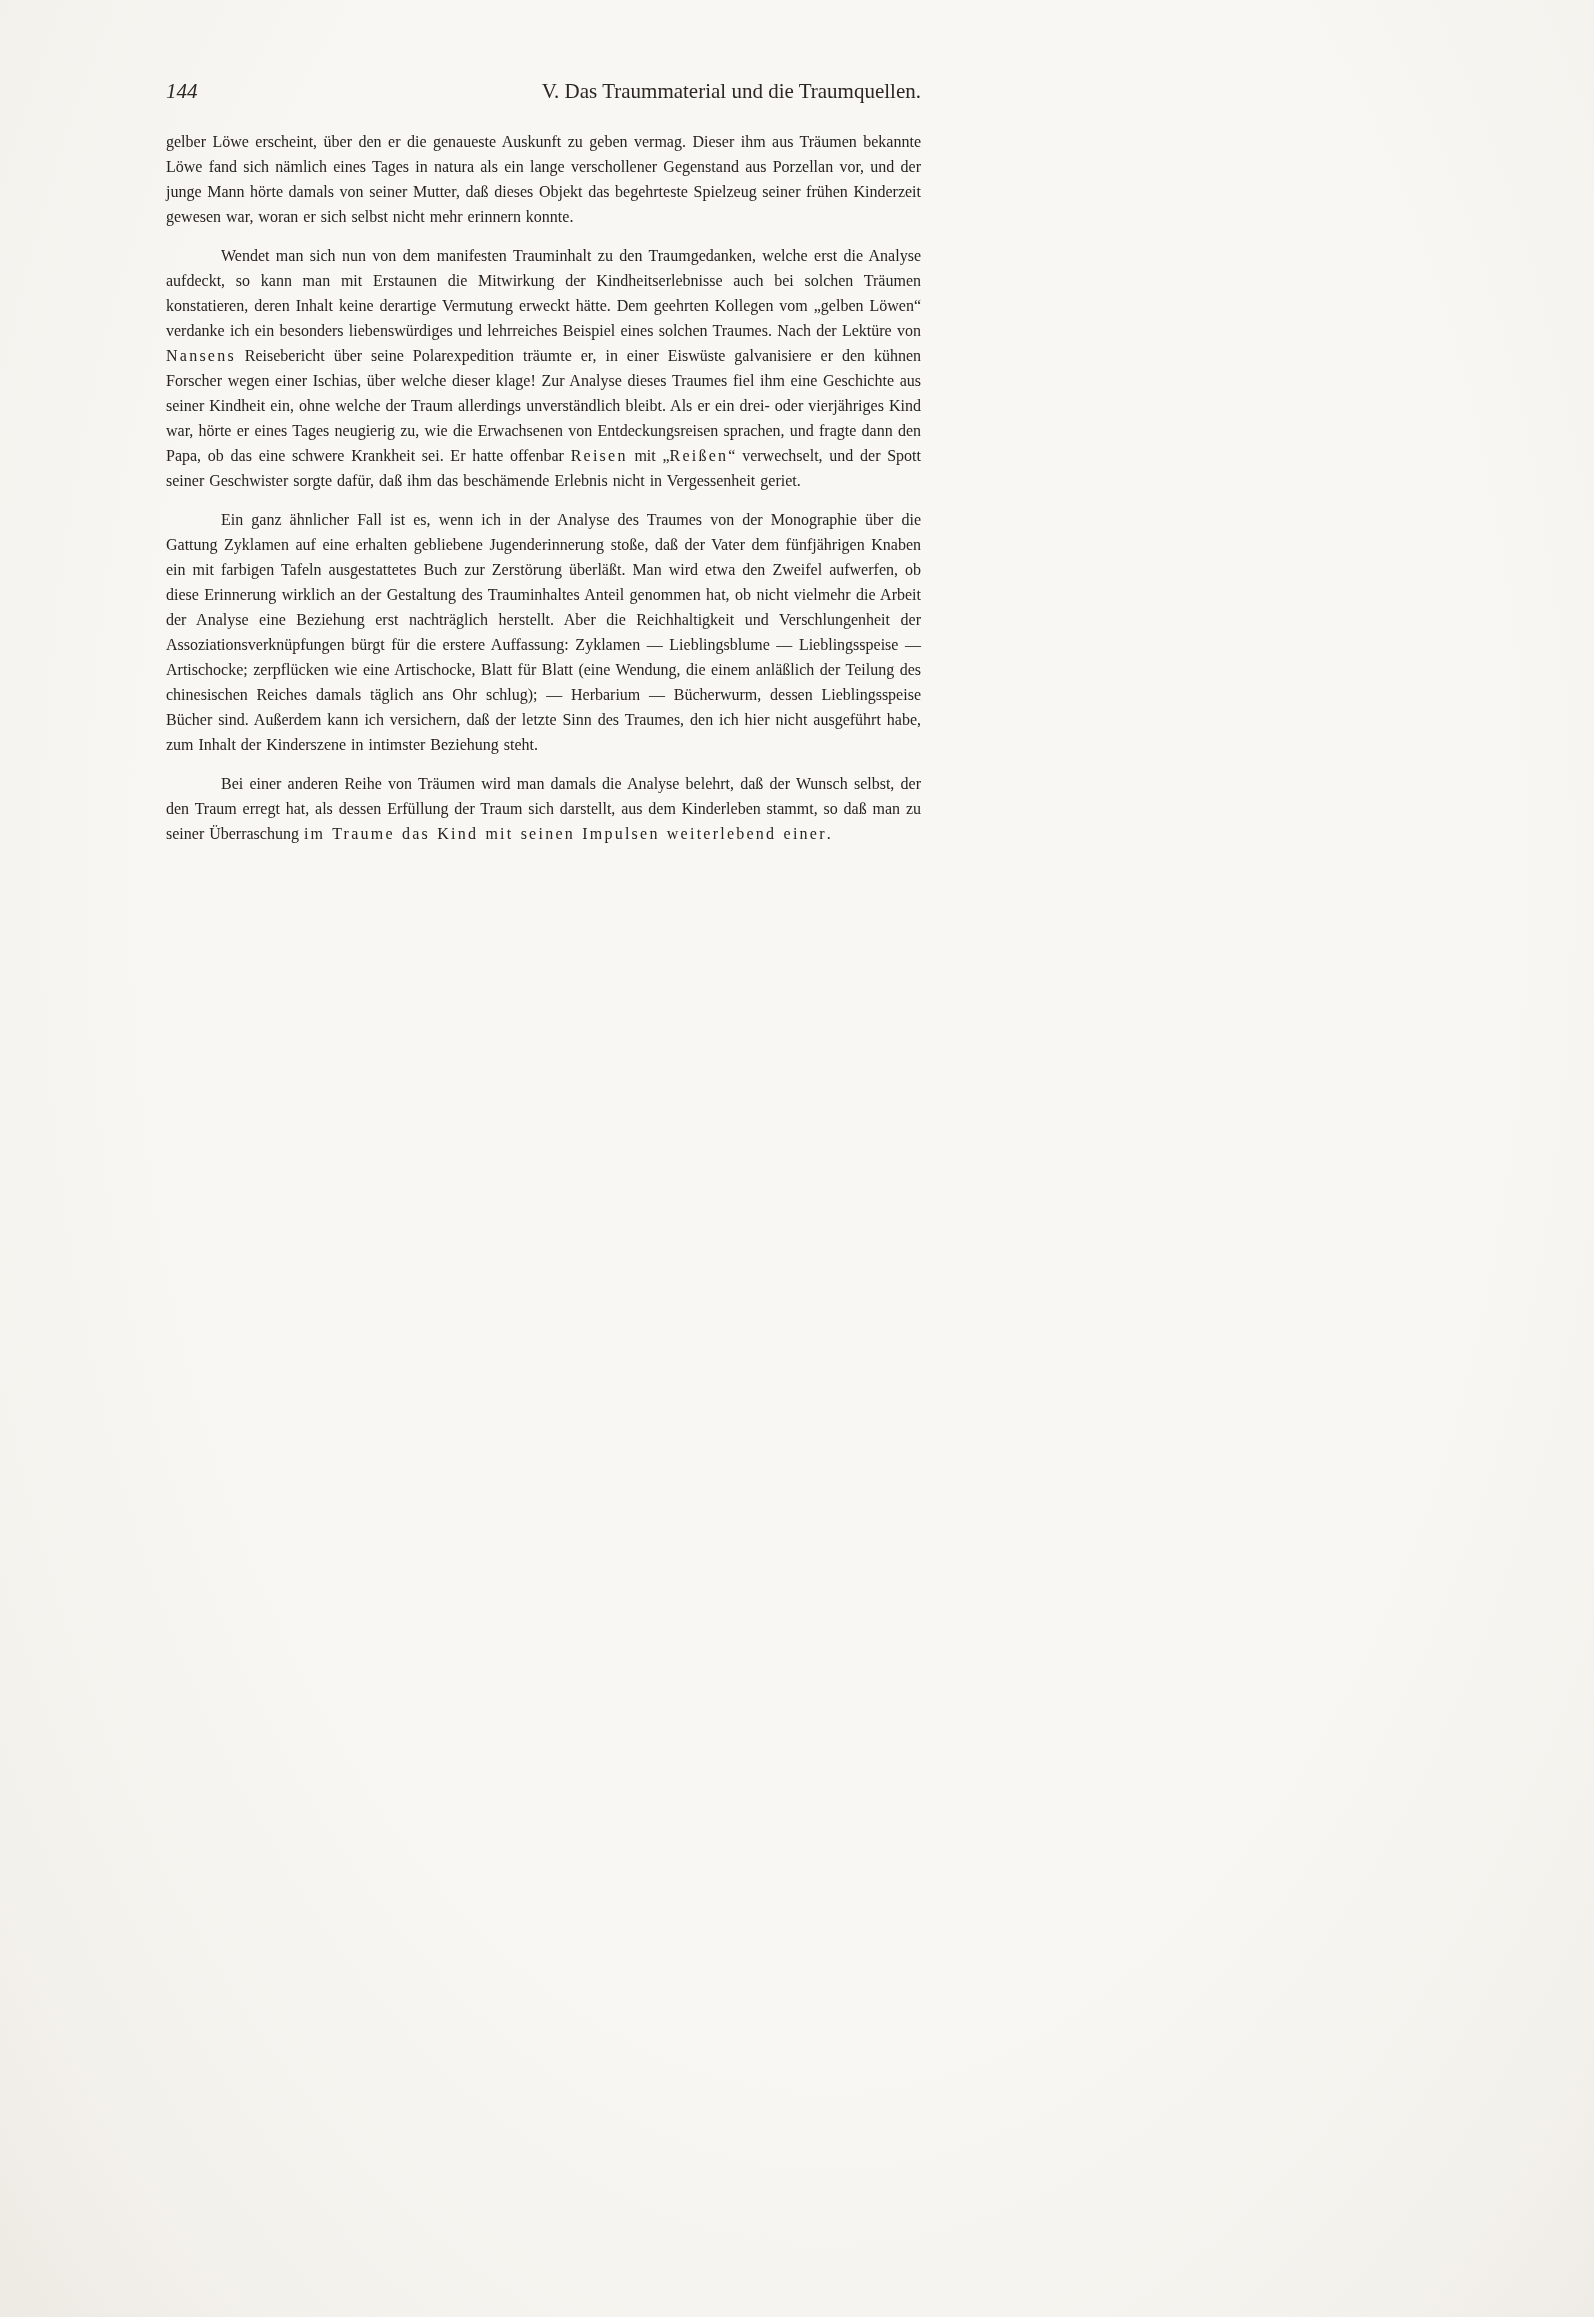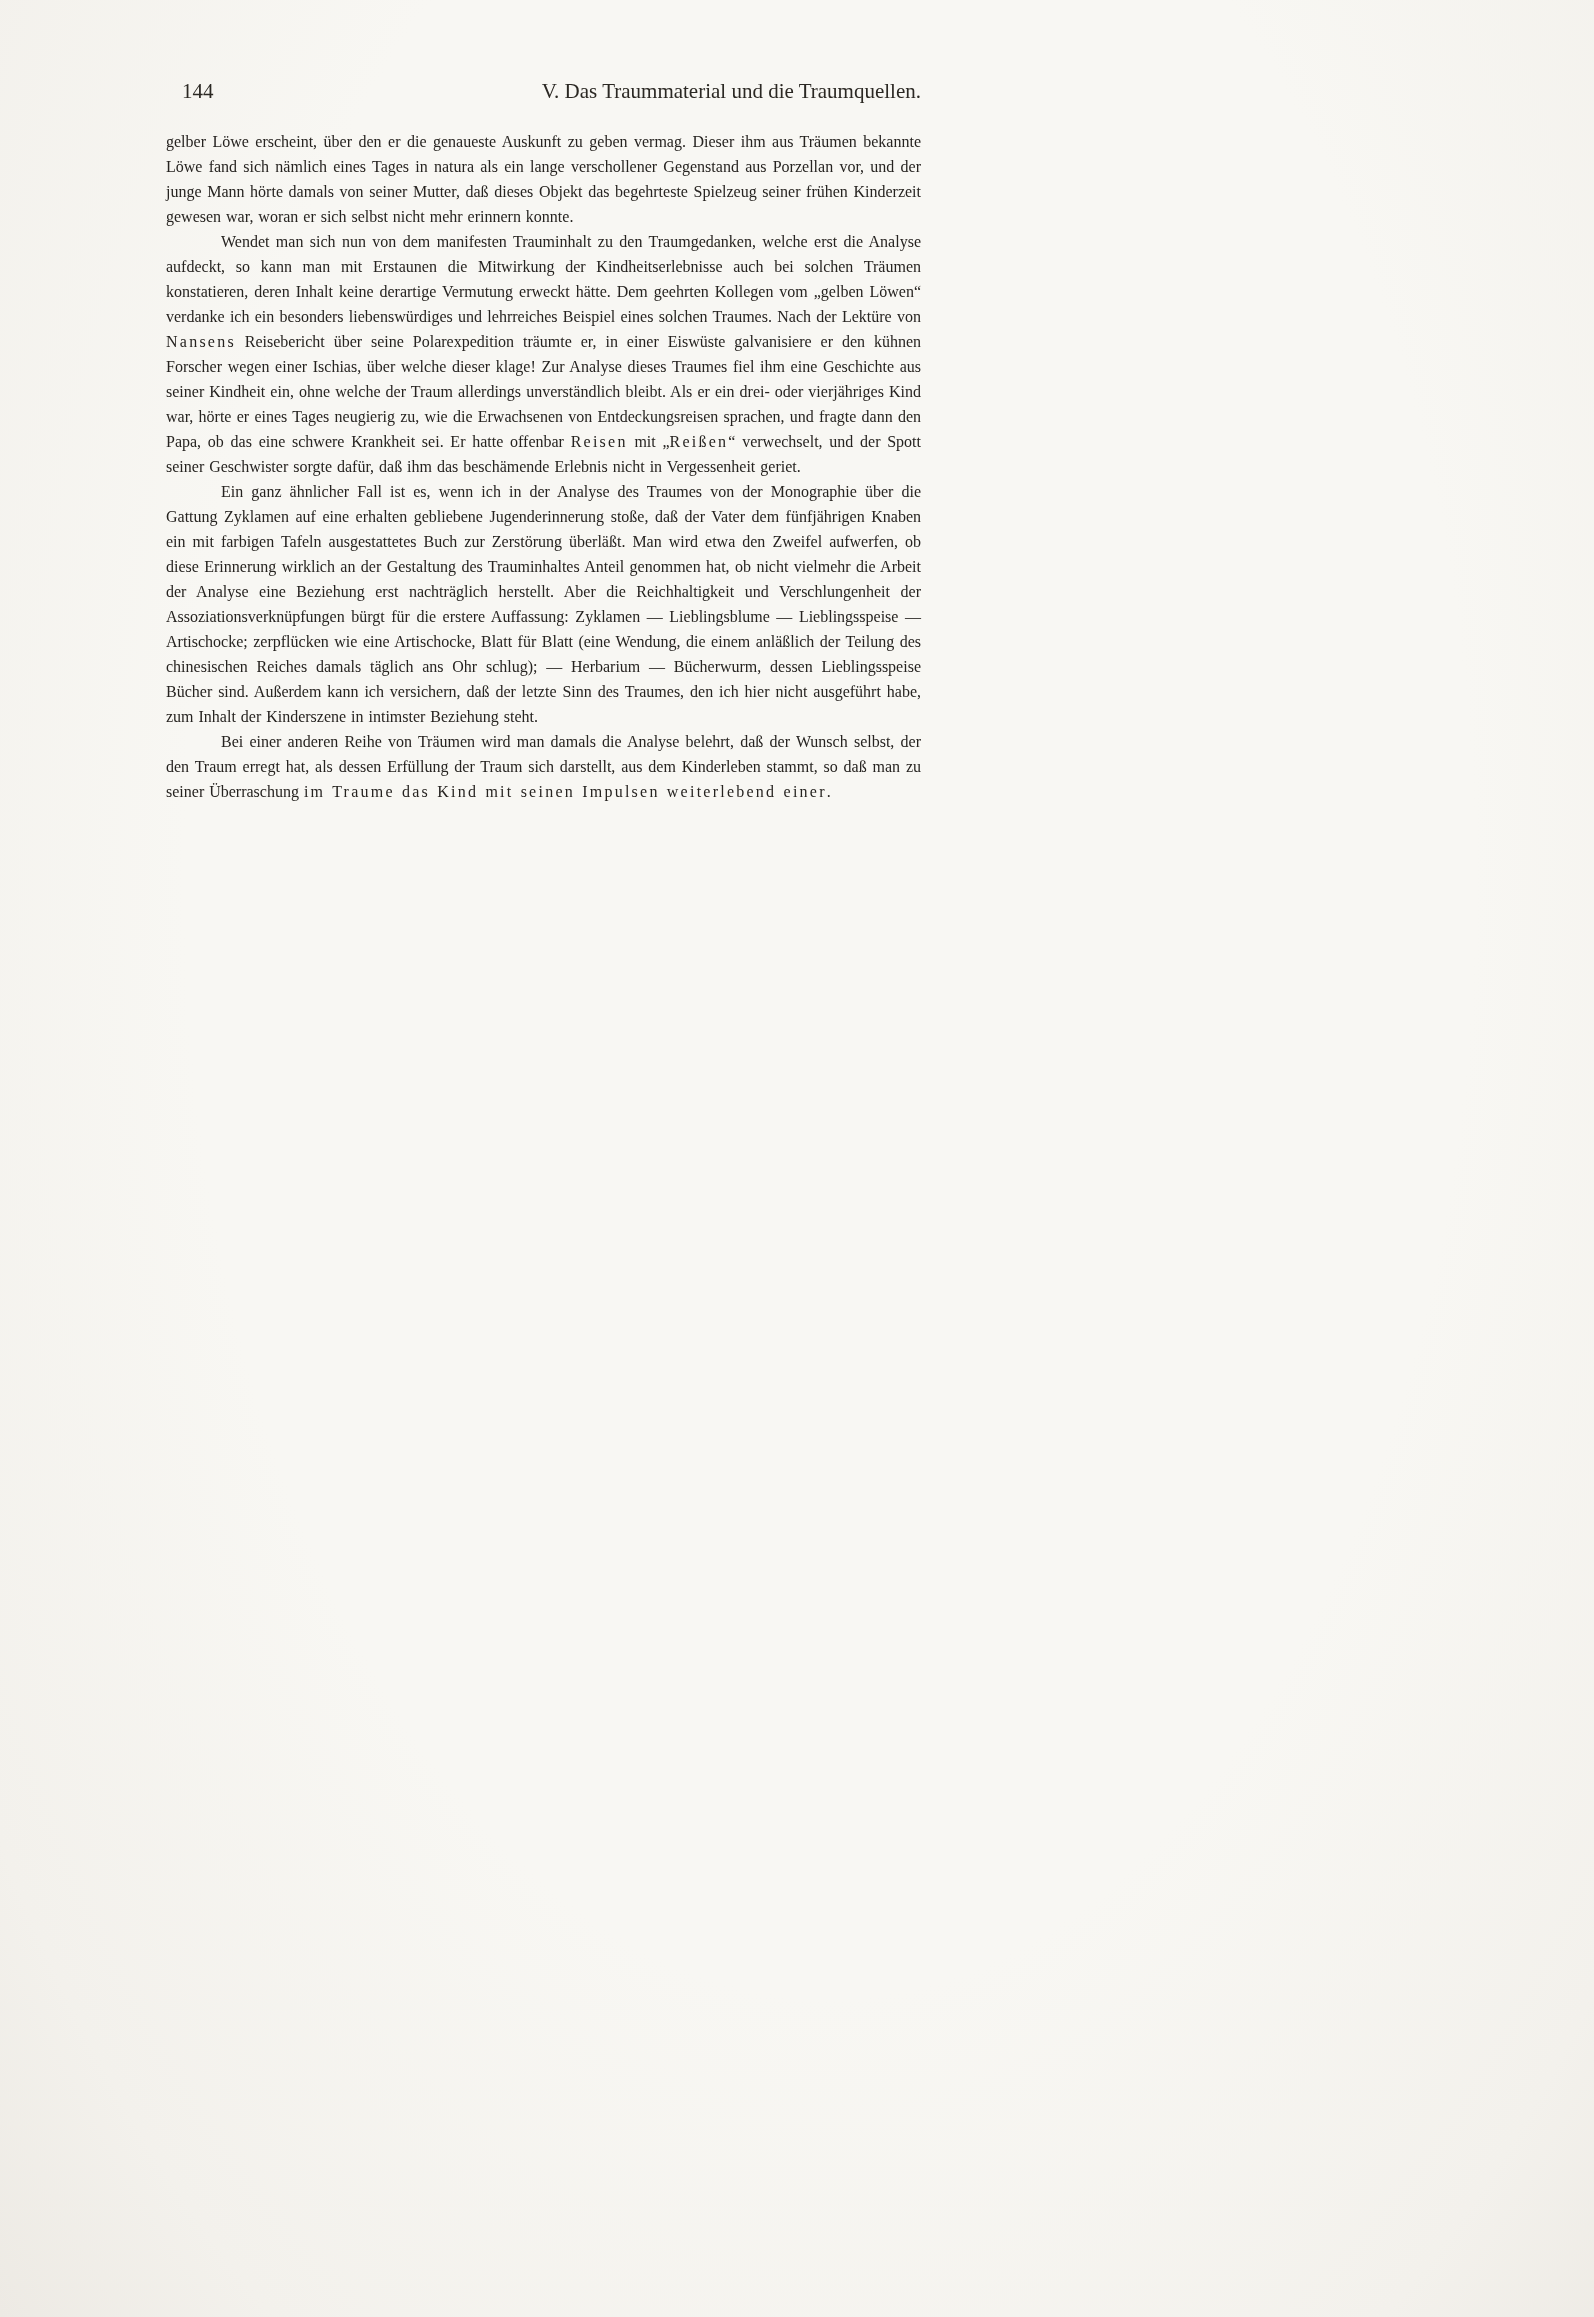--- a/index.html
+++ b/index.html
@@ -28,37 +28,39 @@
   }
   .pagehead {
     position: relative;
     height: 28px;
     margin-bottom: 22px;
     font-size: 21px;
     color: #2b2823;
   }
   .pagenum {
     position: absolute;
-    left: 16px;
+    left: 0;
     top: 0;
+    font-style: italic;
   }
   .runhead {
     display: block;
     text-align: right;
   }
   .bodytext p {
     margin: 0;
     text-align: justify;
     font-size: 16px;
     line-height: 25px;
     color: #262320;
     word-spacing: 0.06em;
   }
   .bodytext p.indent {
     text-indent: 55px;
+    margin-top: 14px;
   }
   .gesperrt {
     letter-spacing: 0.14em;
   }
 </style>
 </head>
 <body>
 
 <div class="page">
   <div class="textcol">

